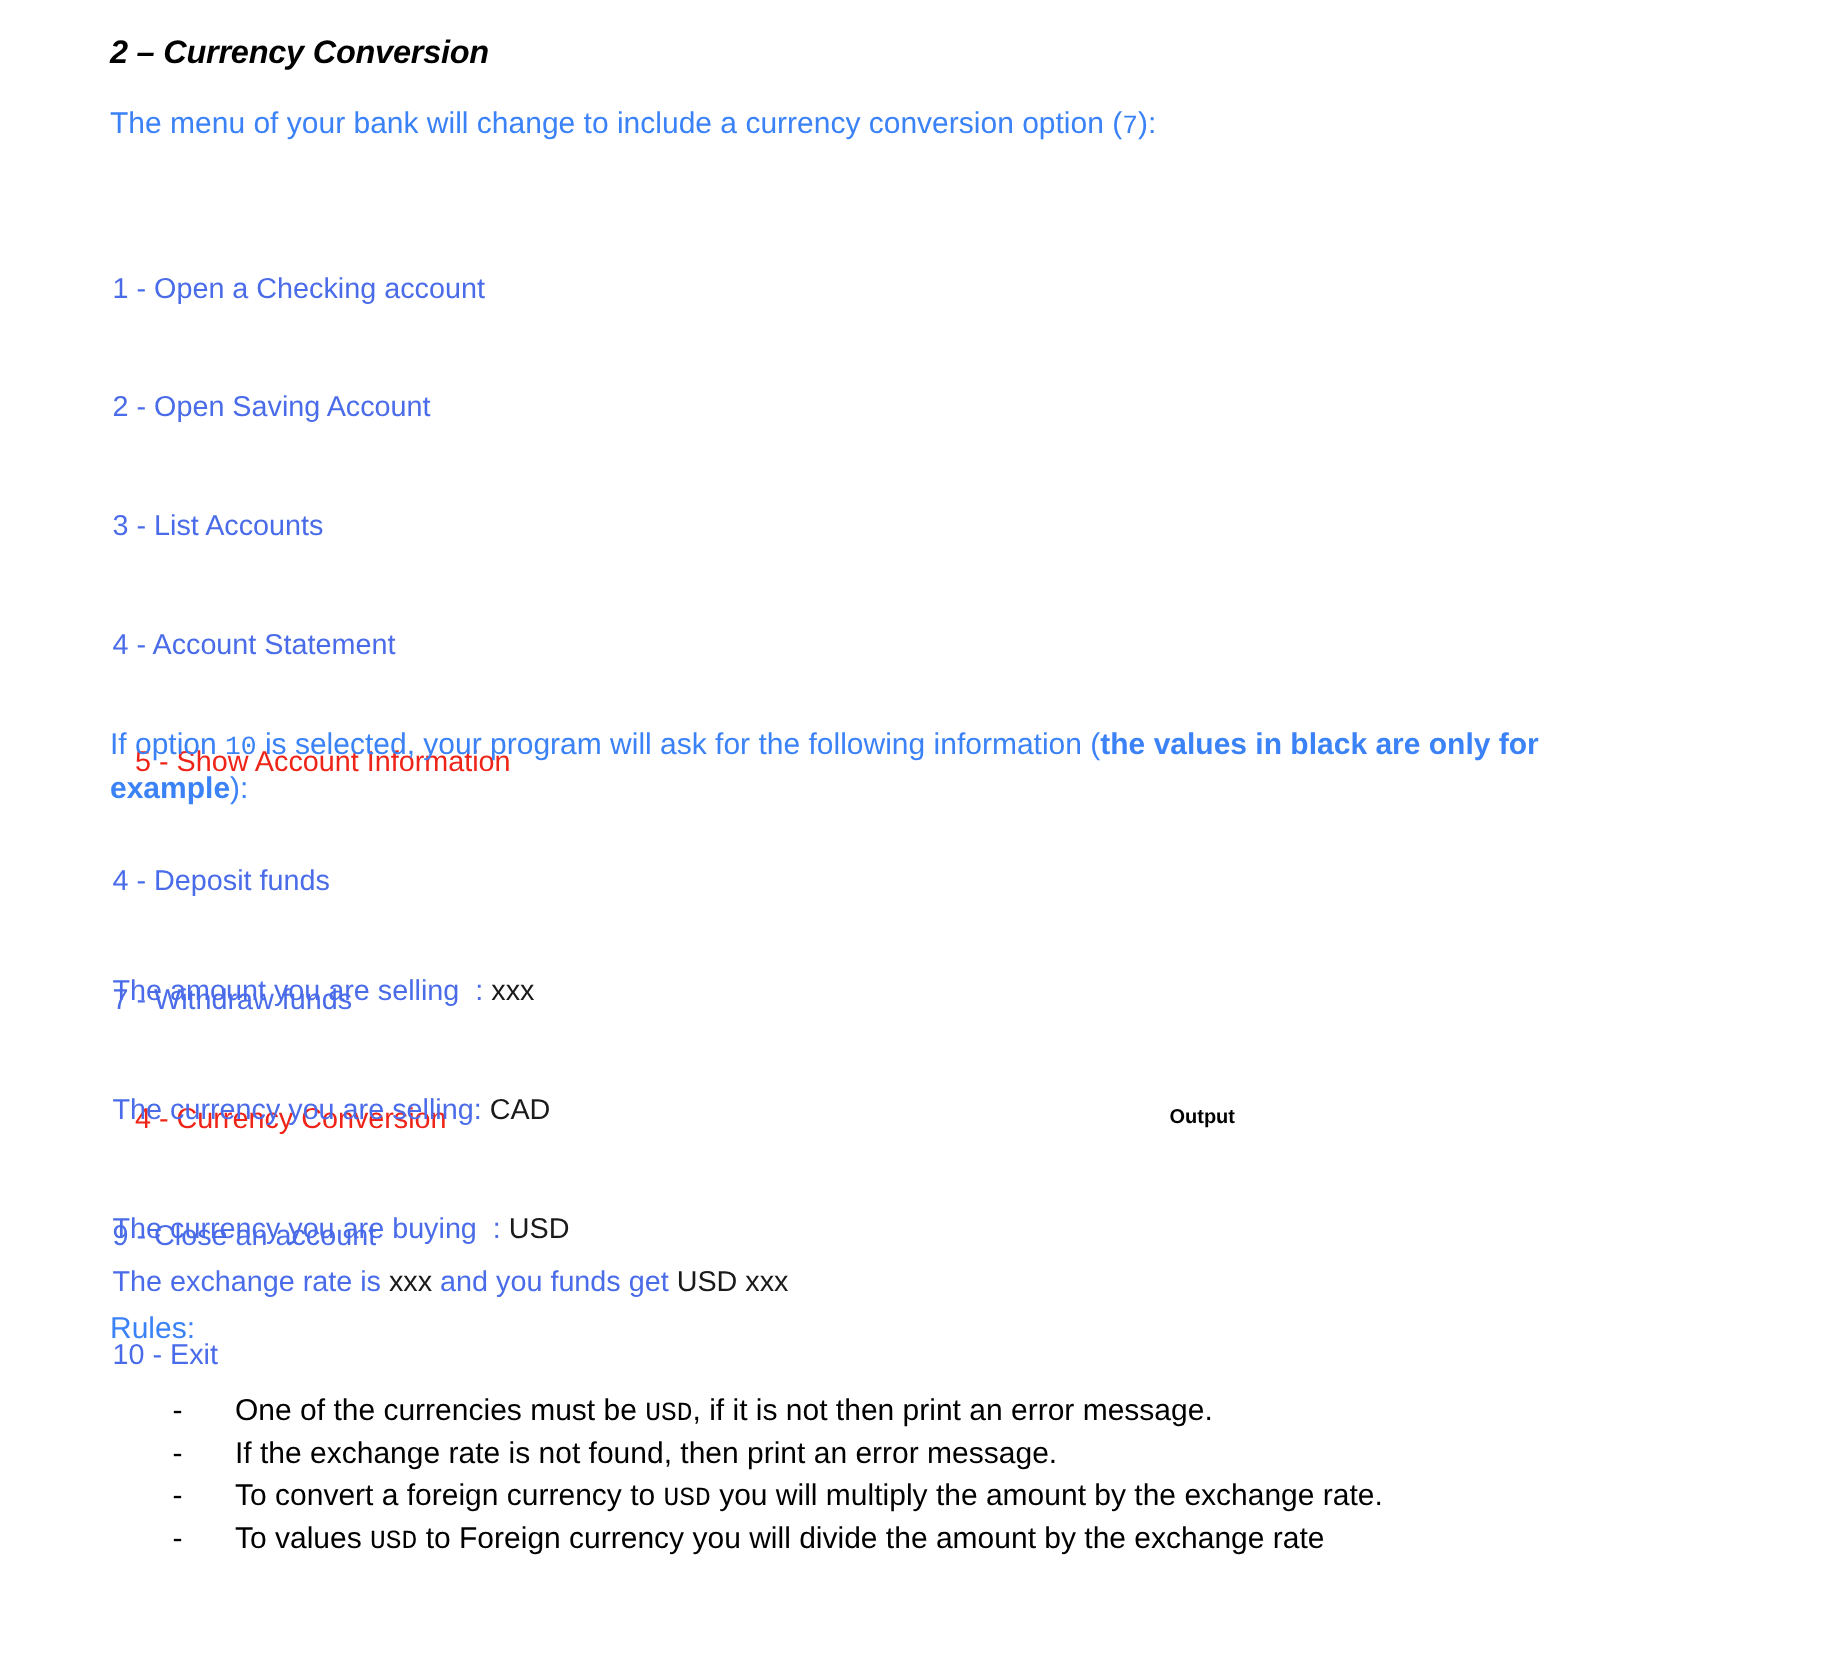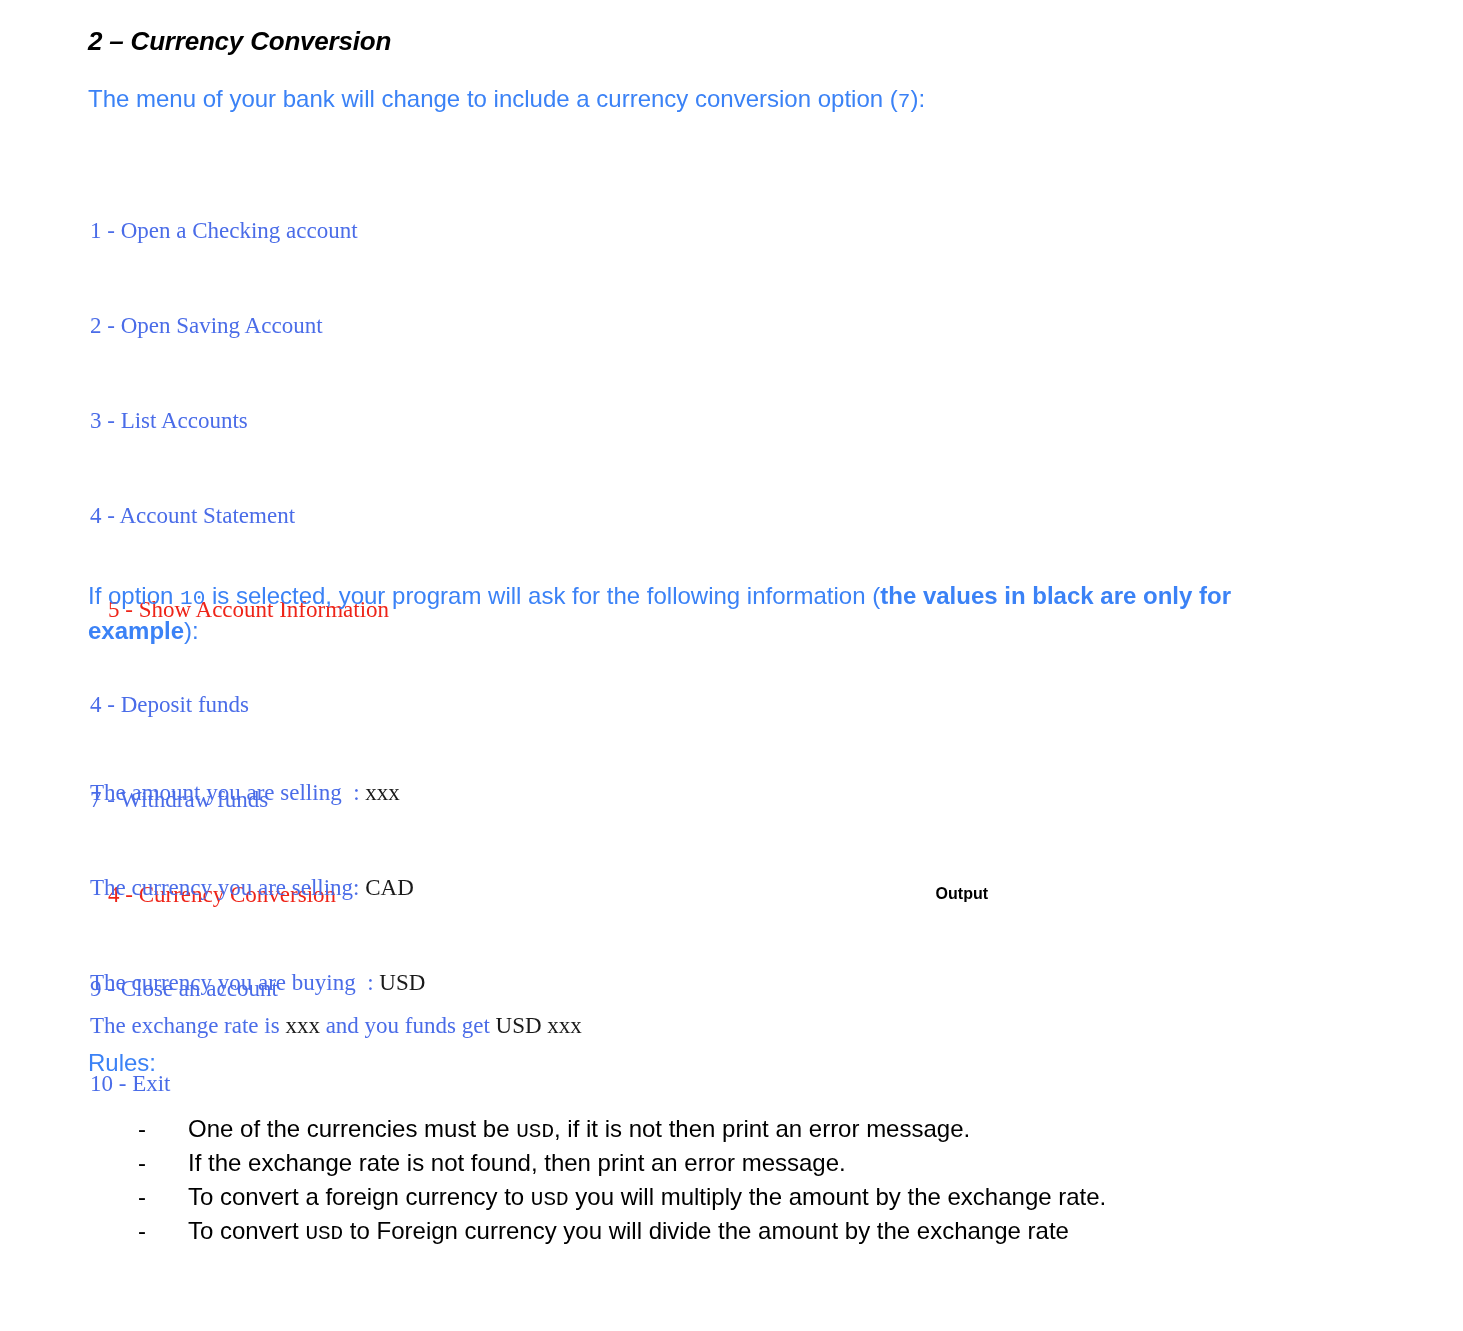--- a/index.html
+++ b/index.html
@@ -59,21 +59,21 @@
 
   
   .mono {
     font-family: "Liberation Mono", "DejaVu Sans Mono", monospace;
     font-size: 21px;
     letter-spacing: 0px;
   }
 
   
   .code-block {
-    font-family: Liberation Serif, serif;
+    font-family: Liberation Sans, sans-serif;
     font-size: 23px;
     line-height: 31.6px;
     white-space: pre;
     margin: 0;
   }
   .code-line { white-space: pre; display: block; }
   .c-blue { color: #4a6ce8; }
   .c-red  { color: #ee2418; margin-left: 18px; }
   .c-black{ color: #1a1a1a; }
 
@@ -162,19 +162,19 @@
         <li class="rule-item">
           <span class="rule-dash">-</span><span>One of the currencies must be </span><span class="mono">USD</span><span>, if it is not then print an error message.</span>
         </li>
         <li class="rule-item">
           <span class="rule-dash">-</span><span>If the exchange rate is not found, then print an error message.</span><span class="mono"></span><span></span>
         </li>
         <li class="rule-item">
           <span class="rule-dash">-</span><span>To convert a foreign currency to </span><span class="mono">USD</span><span> you will multiply the amount by the exchange rate.</span>
         </li>
         <li class="rule-item">
-          <span class="rule-dash">-</span><span>To convert </span><span class="mono">USD</span><span> to Foreign currency you will divide the amount by the exchange rate</span>
+          <span class="rule-dash">-</span><span>To values </span><span class="mono">USD</span><span> to Foreign currency you will divide the amount by the exchange rate</span>
         </li>
       </ul>
     </div>
 
   </div>
 </div>
 
 </body></html>

